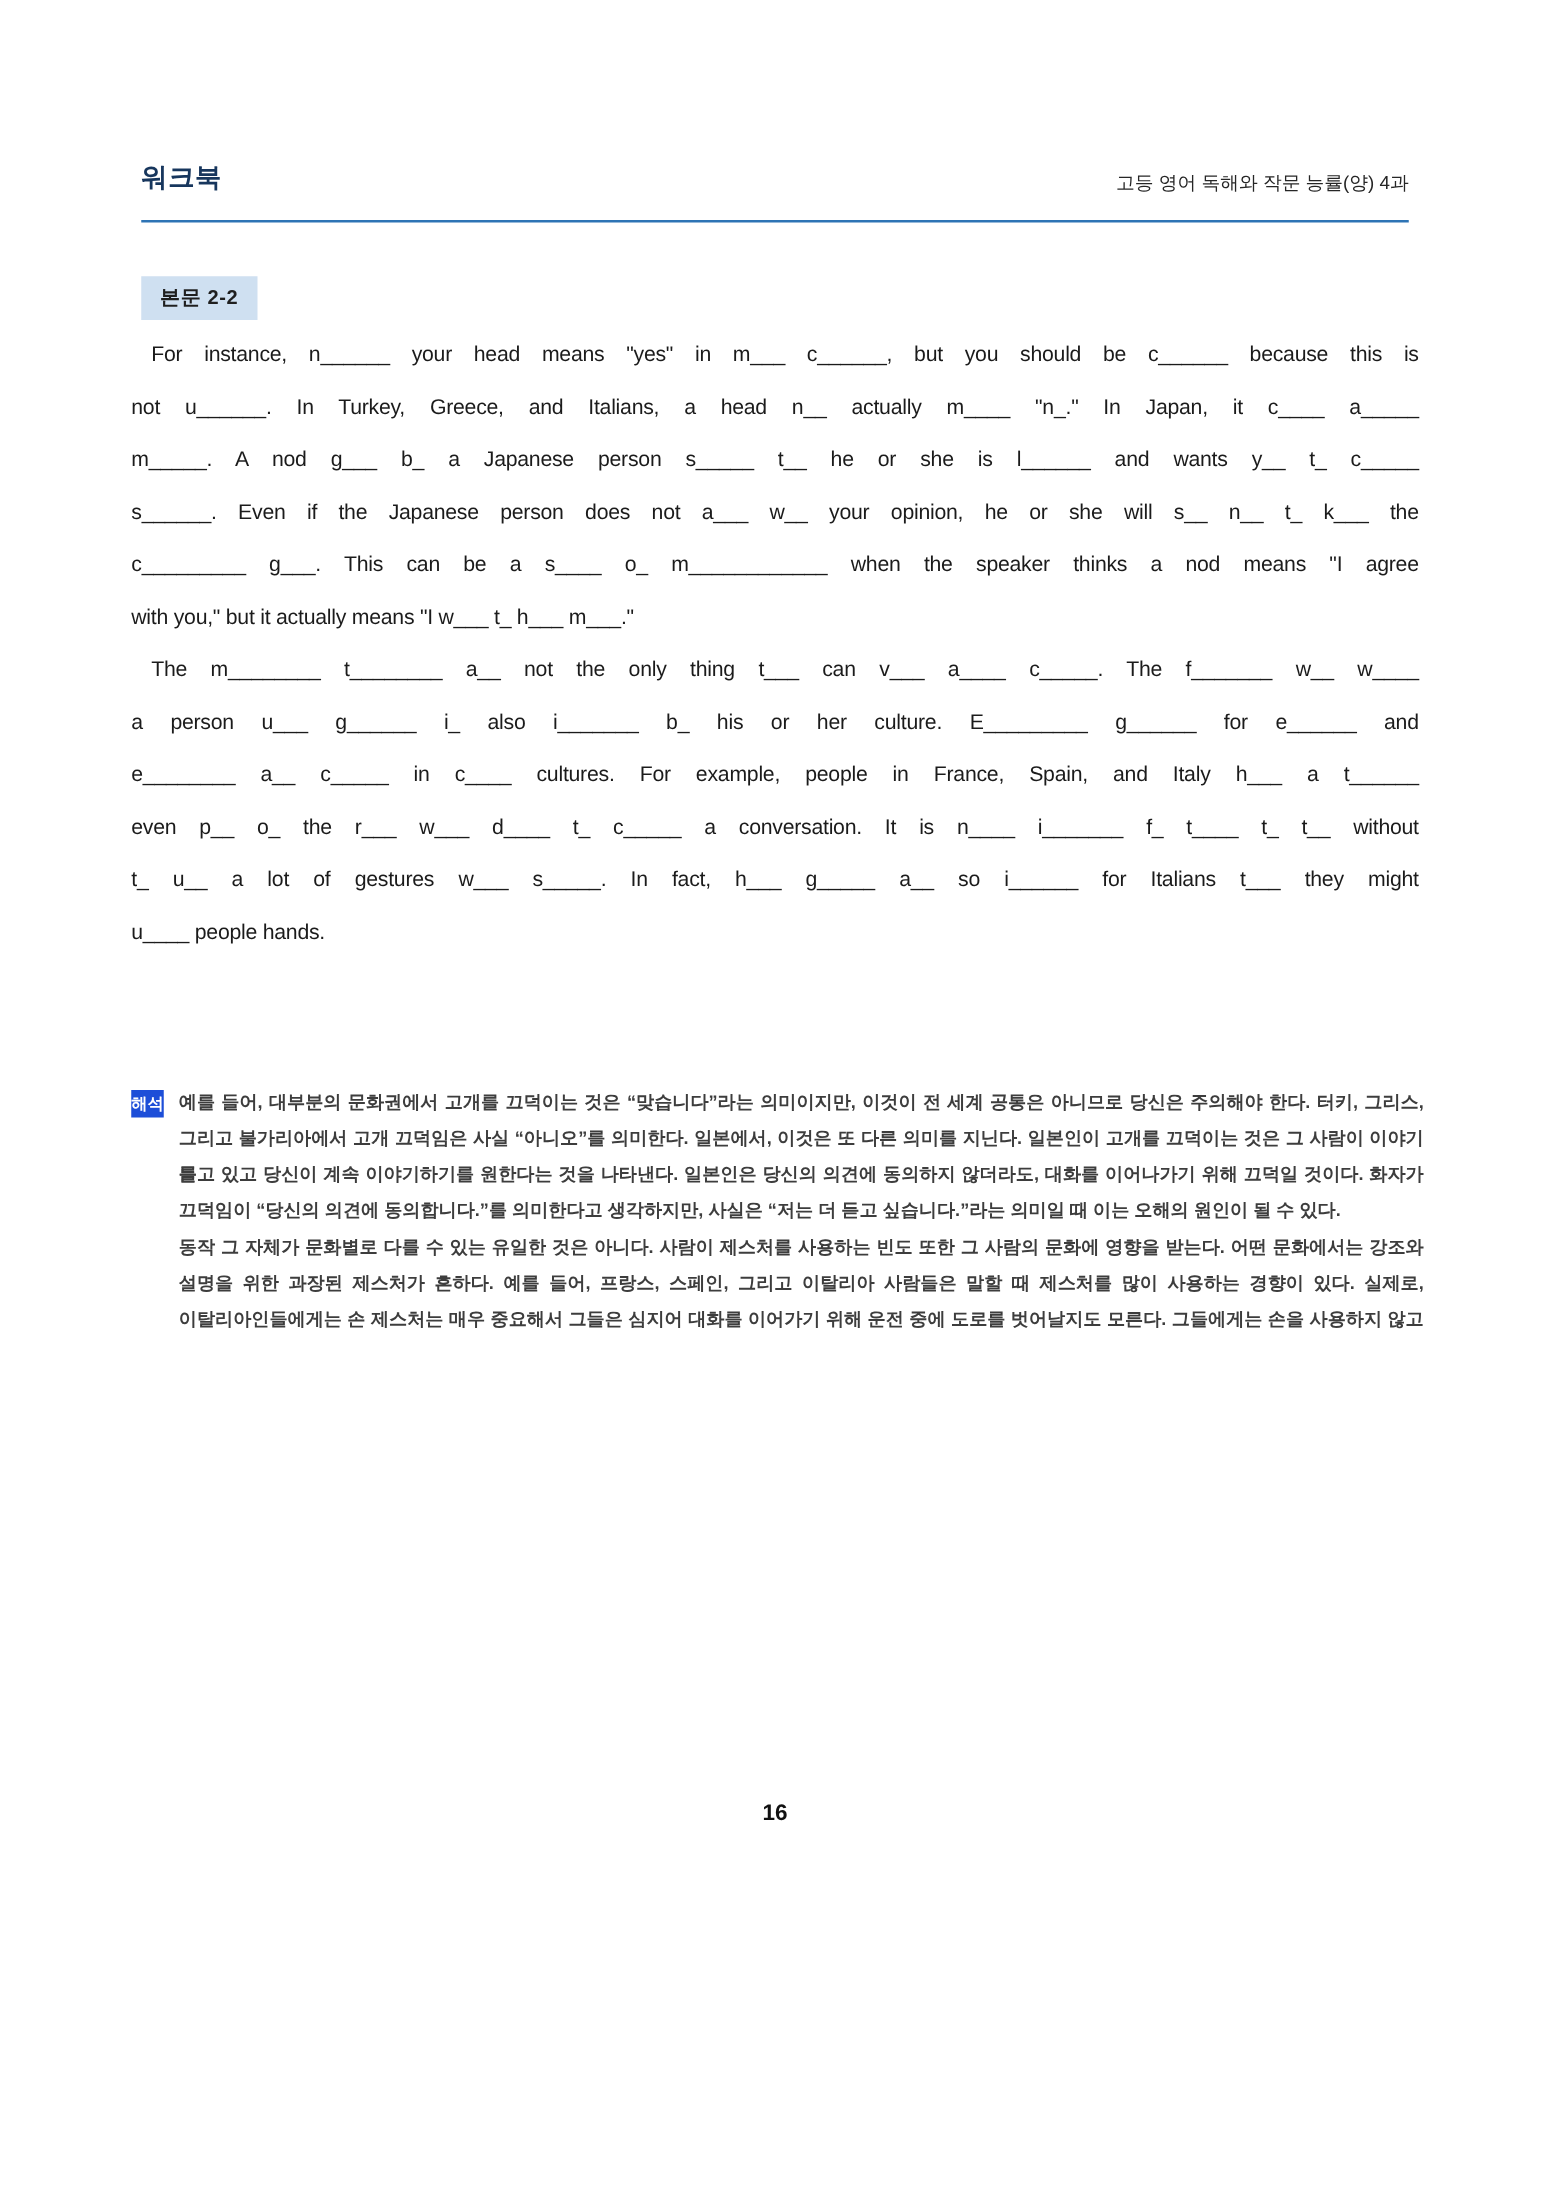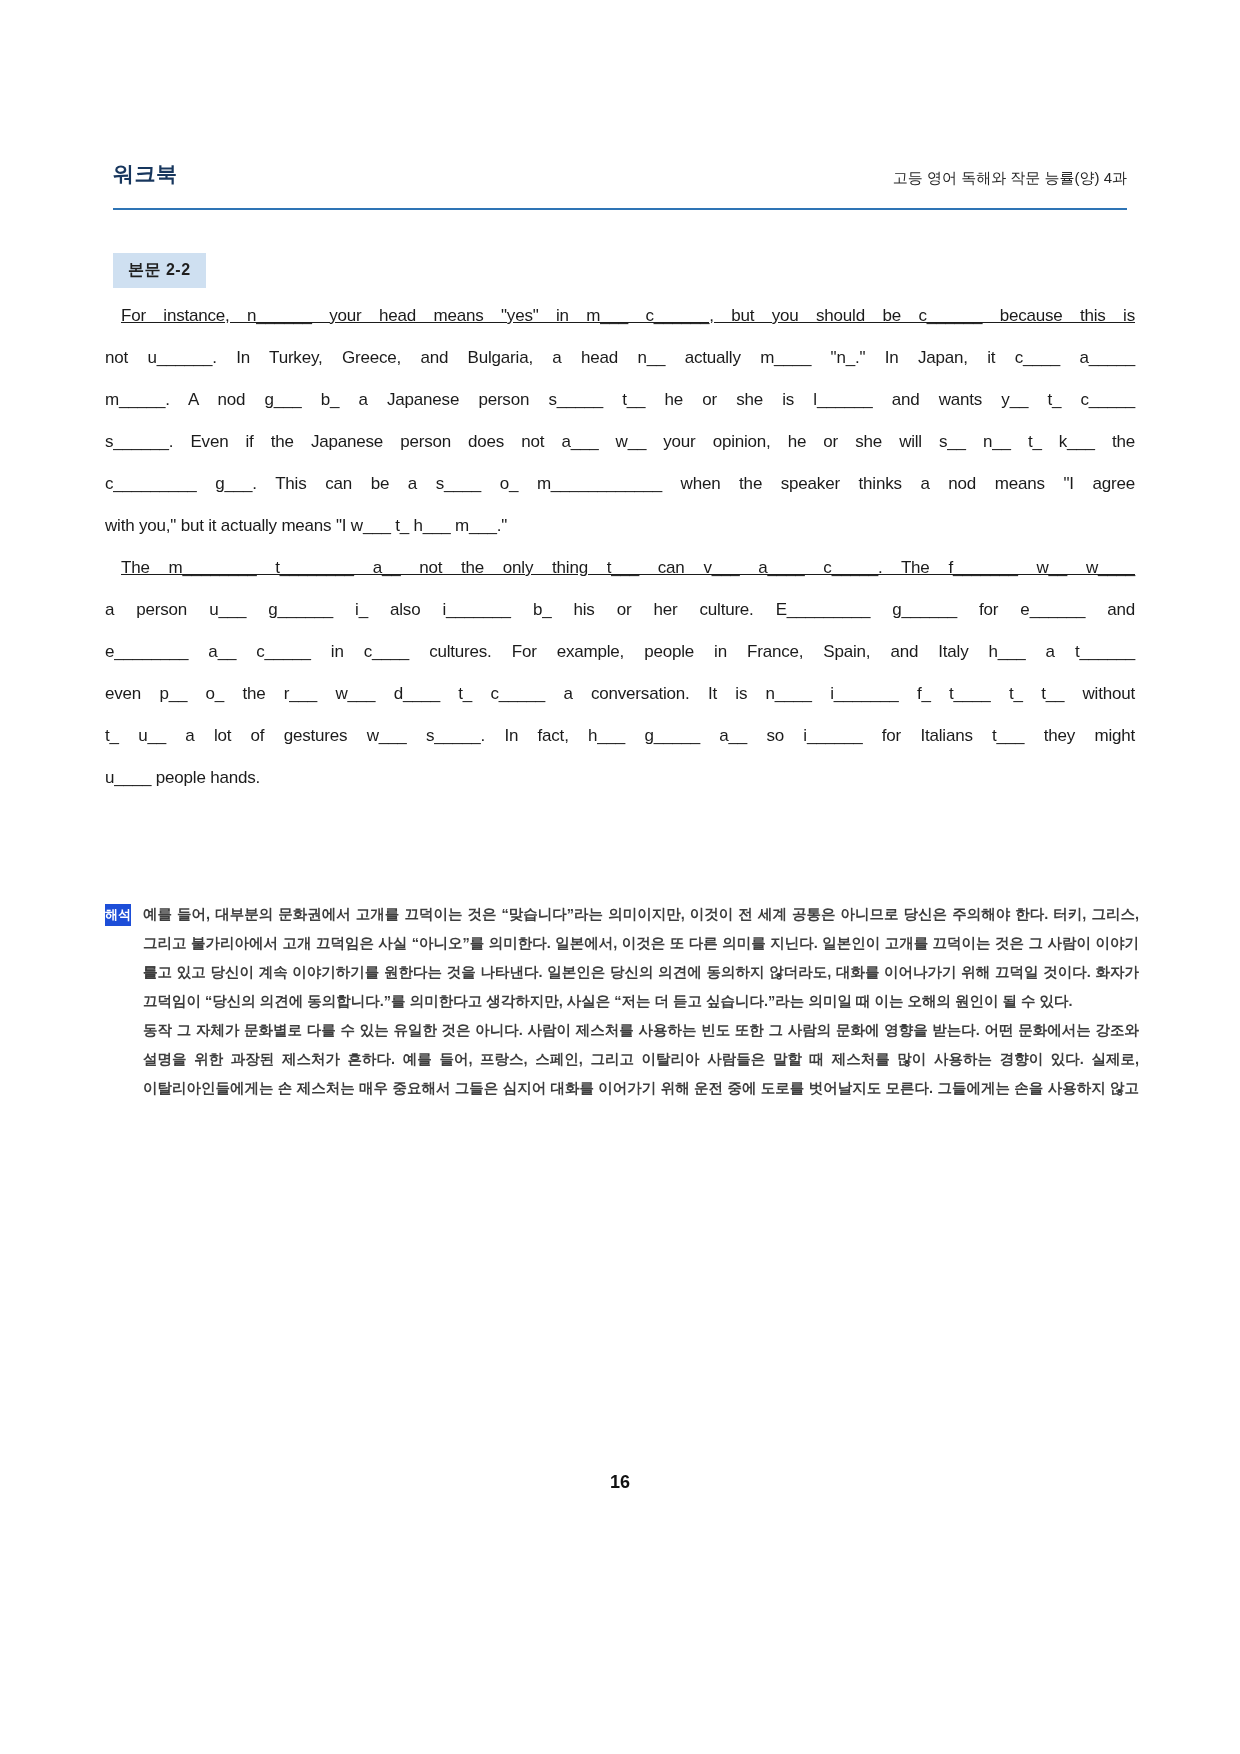--- a/index.html
+++ b/index.html
@@ -4,21 +4,21 @@
 <style>
   html, body { margin: 0; padding: 0; }
   body {
     width: 1240px;
     height: 1754px;
     background: #ffffff;
     font-family: "Liberation Sans", sans-serif;
     position: relative;
     color: #1b1b1b;
   }
-  .page { position: absolute; inset: 0; margin-top: 32px; }
+  .page { position: absolute; inset: 0; }
 
   
   .header {
     position: absolute;
     left: 113px; right: 113px; top: 128px;
     display: flex;
     justify-content: space-between;
     align-items: flex-end;
   }
   .header-title {
@@ -61,21 +61,21 @@
     height: 42px;
     line-height: 42px;
     white-space: nowrap;
     overflow: visible;
   }
   .pline.just {
     white-space: normal;
     text-align: justify;
     text-align-last: justify;
   }
-  .pline.indent { padding-left: 16px; text-decoration: underline; }
+  .pline.indent { padding-left: 16px; }
 
   
   .translation {
     position: absolute;
     left: 105px; top: 868px;
     width: 1034px;
     padding-left: 38px;
     box-sizing: border-box;
     font-size: 14.5px;
     color: #3d3d3d;
@@ -120,21 +120,21 @@
   <div class="header">
     <span class="header-title">워크북</span>
     <span class="header-subtitle">고등 영어 독해와 작문 능률(양) 4과</span>
   </div>
   <div class="header-divider"></div>
 
   <div class="section-badge">본문 2-2</div>
 
   <div class="passage">
     <div class="pline just indent">For instance, n______ your head means "yes" in m___ c______, but you should be c______ because this is</div>
-    <div class="pline just">not u______. In Turkey, Greece, and Bulgaria, a head n__ actually m____ "n_." In Japan, it c____ a_____</div>
+    <div class="pline just">not u______. In Turkey, Greece, and Italians, a head n__ actually m____ "n_." In Japan, it c____ a_____</div>
     <div class="pline just">m_____. A nod g___ b_ a Japanese person s_____ t__ he or she is l______ and wants y__ t_ c_____</div>
     <div class="pline just">s______. Even if the Japanese person does not a___ w__ your opinion, he or she will s__ n__ t_ k___ the</div>
     <div class="pline just">c_________ g___. This can be a s____ o_ m____________ when the speaker thinks a nod means "I agree</div>
     <div class="pline">with you," but it actually means "I w___ t_ h___ m___."</div>
     <div class="pline just indent">The m________ t________ a__ not the only thing t___ can v___ a____ c_____. The f_______ w__ w____</div>
     <div class="pline just">a person u___ g______ i_ also i_______ b_ his or her culture. E_________ g______ for e______ and</div>
     <div class="pline just">e________ a__ c_____ in c____ cultures. For example, people in France, Spain, and Italy h___ a t______</div>
     <div class="pline just">even p__ o_ the r___ w___ d____ t_ c_____ a conversation. It is n____ i_______ f_ t____ t_ t__ without</div>
     <div class="pline just">t_ u__ a lot of gestures w___ s_____. In fact, h___ g_____ a__ so i______ for Italians t___ they might</div>
     <div class="pline">u____ people hands.</div>

